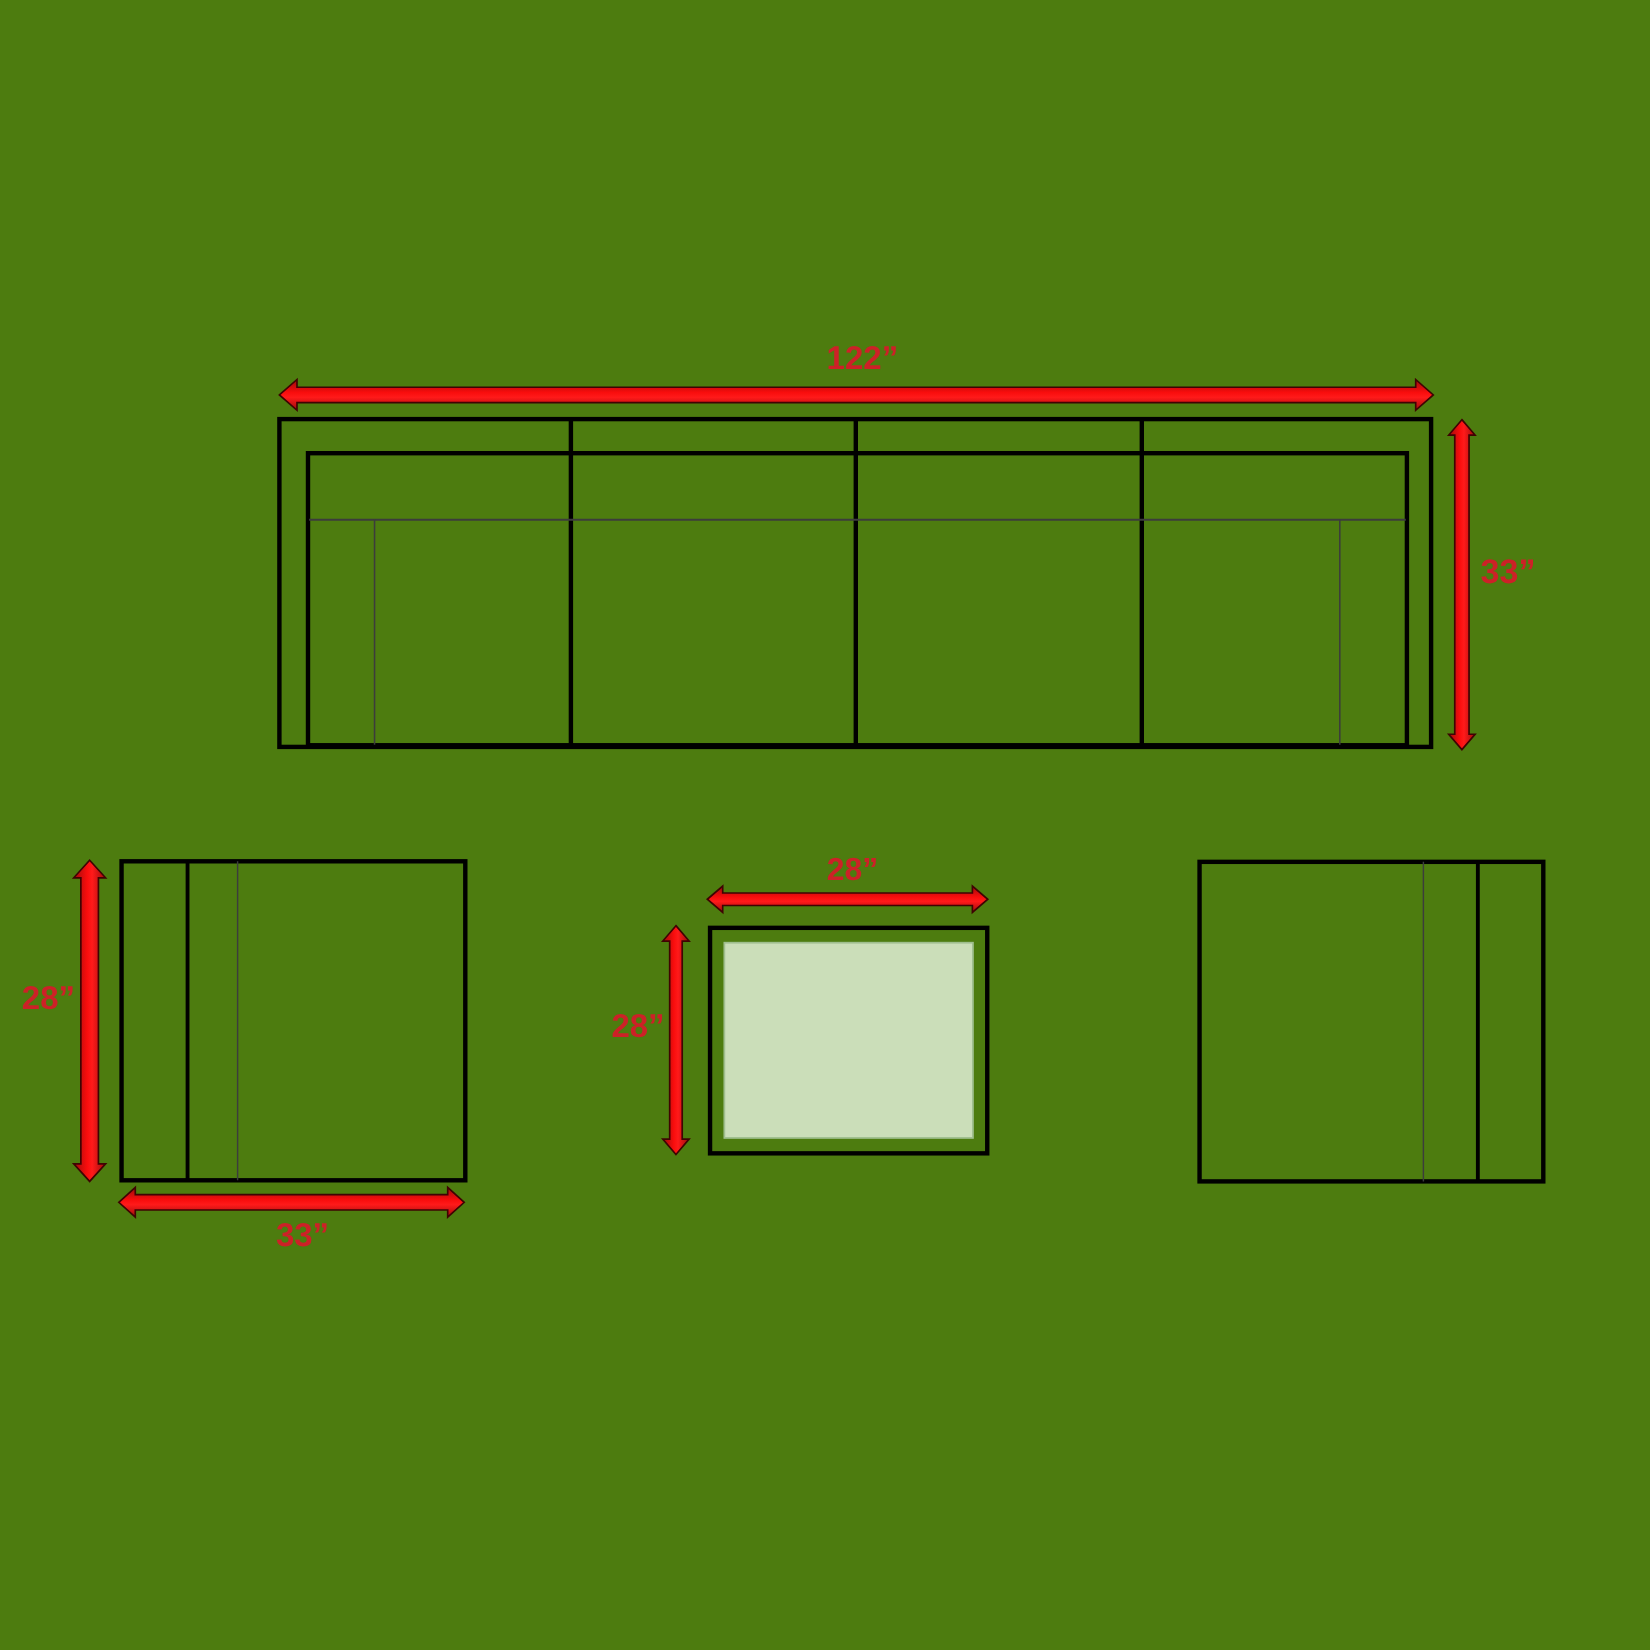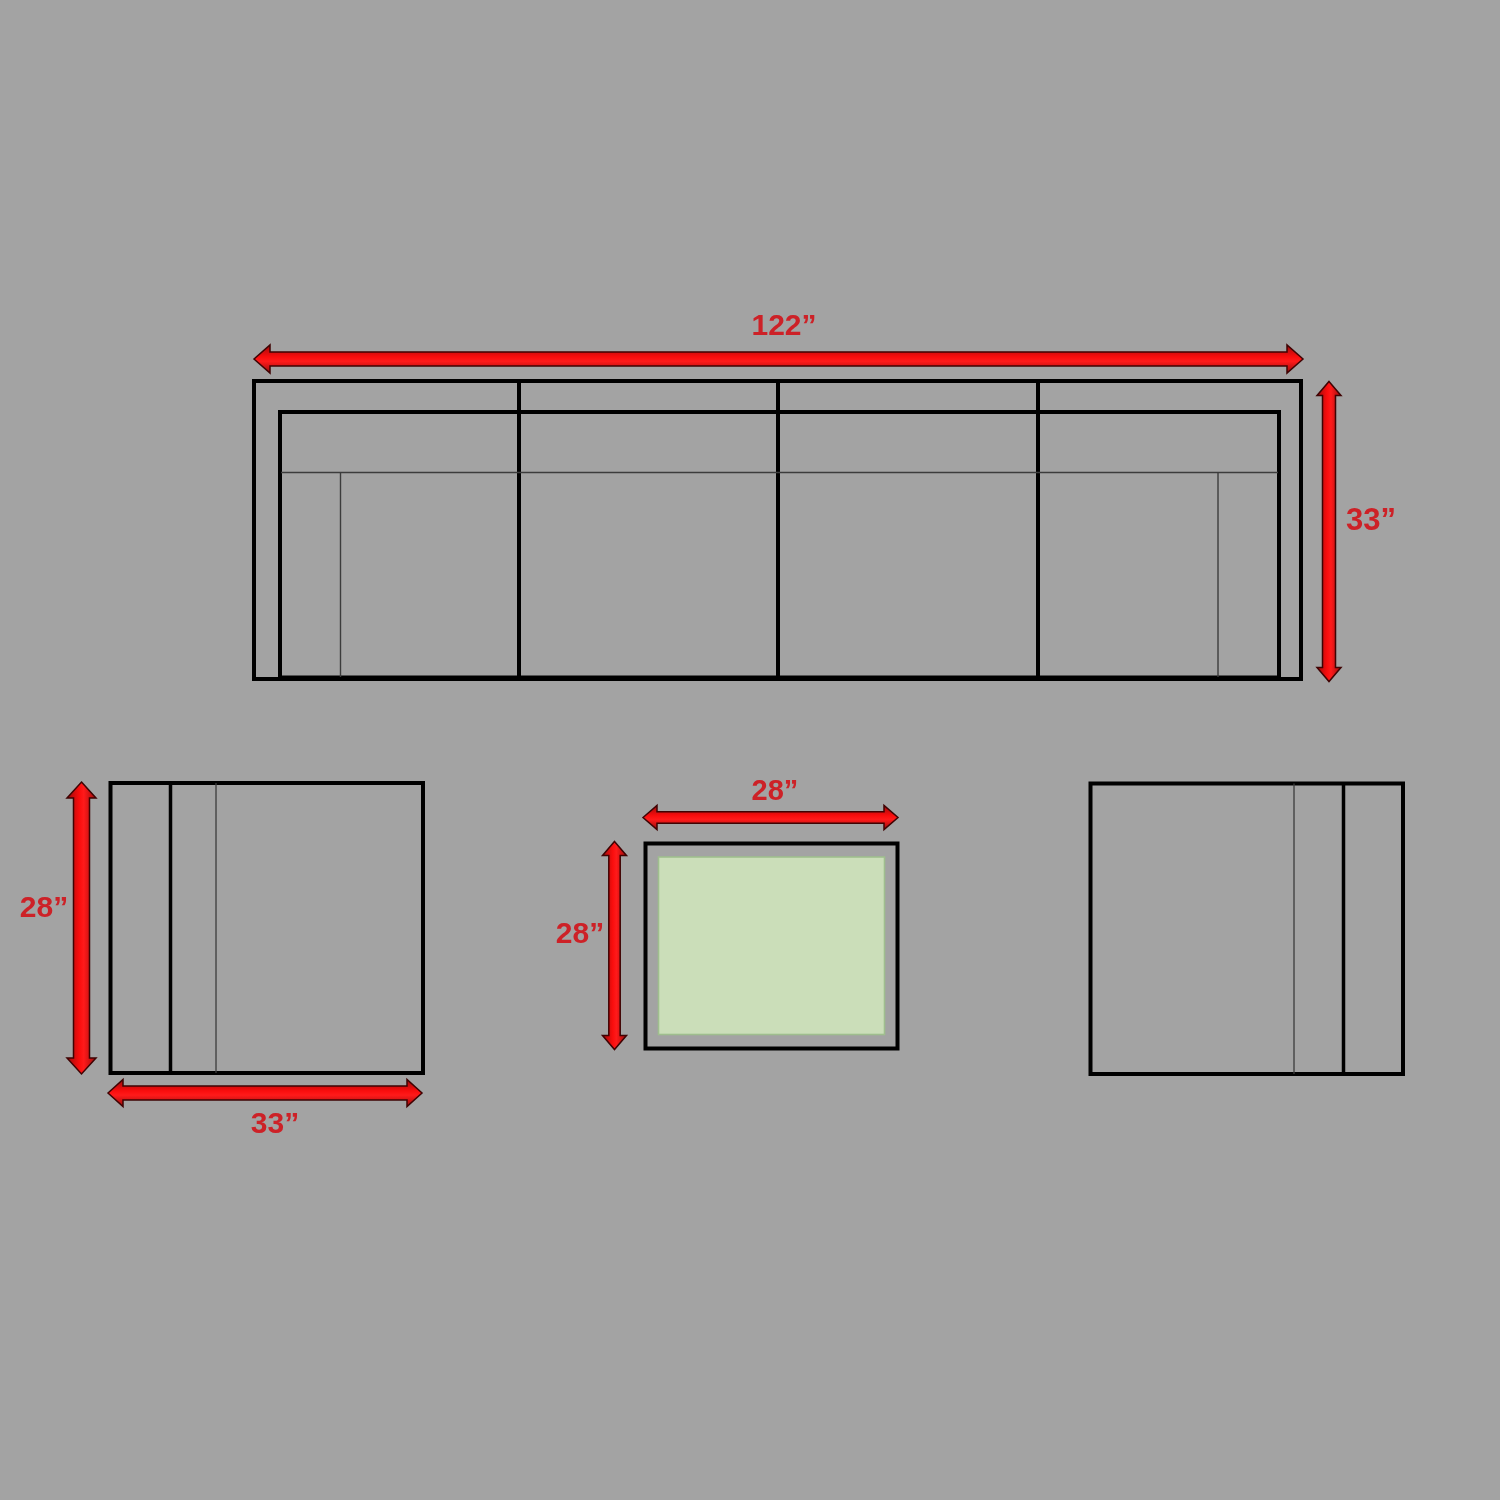--- a/index.html
+++ b/index.html
@@ -1,16 +1,16 @@
 <!DOCTYPE html>
 <html><head>
 <meta charset="utf-8">
 <style>
   html,body{margin:0;padding:0;background:#ffffff;}
-  .page{width:1500px;height:1500px;position:relative;background:#a3a3a3;
+  .page{width:1500px;height:1500px;position:relative;background:#4d7c0f;
         font-family:"Liberation Sans", sans-serif;}
   svg{position:absolute;left:0;top:0;}
   text{font-family:"Liberation Sans", sans-serif;font-weight:bold;fill:#cd2127;}
 </style>
 </head>
 <body>
 
 <div class="page">
 <svg width="1500" height="1500" viewBox="0 0 1500 1500">
   <defs>

